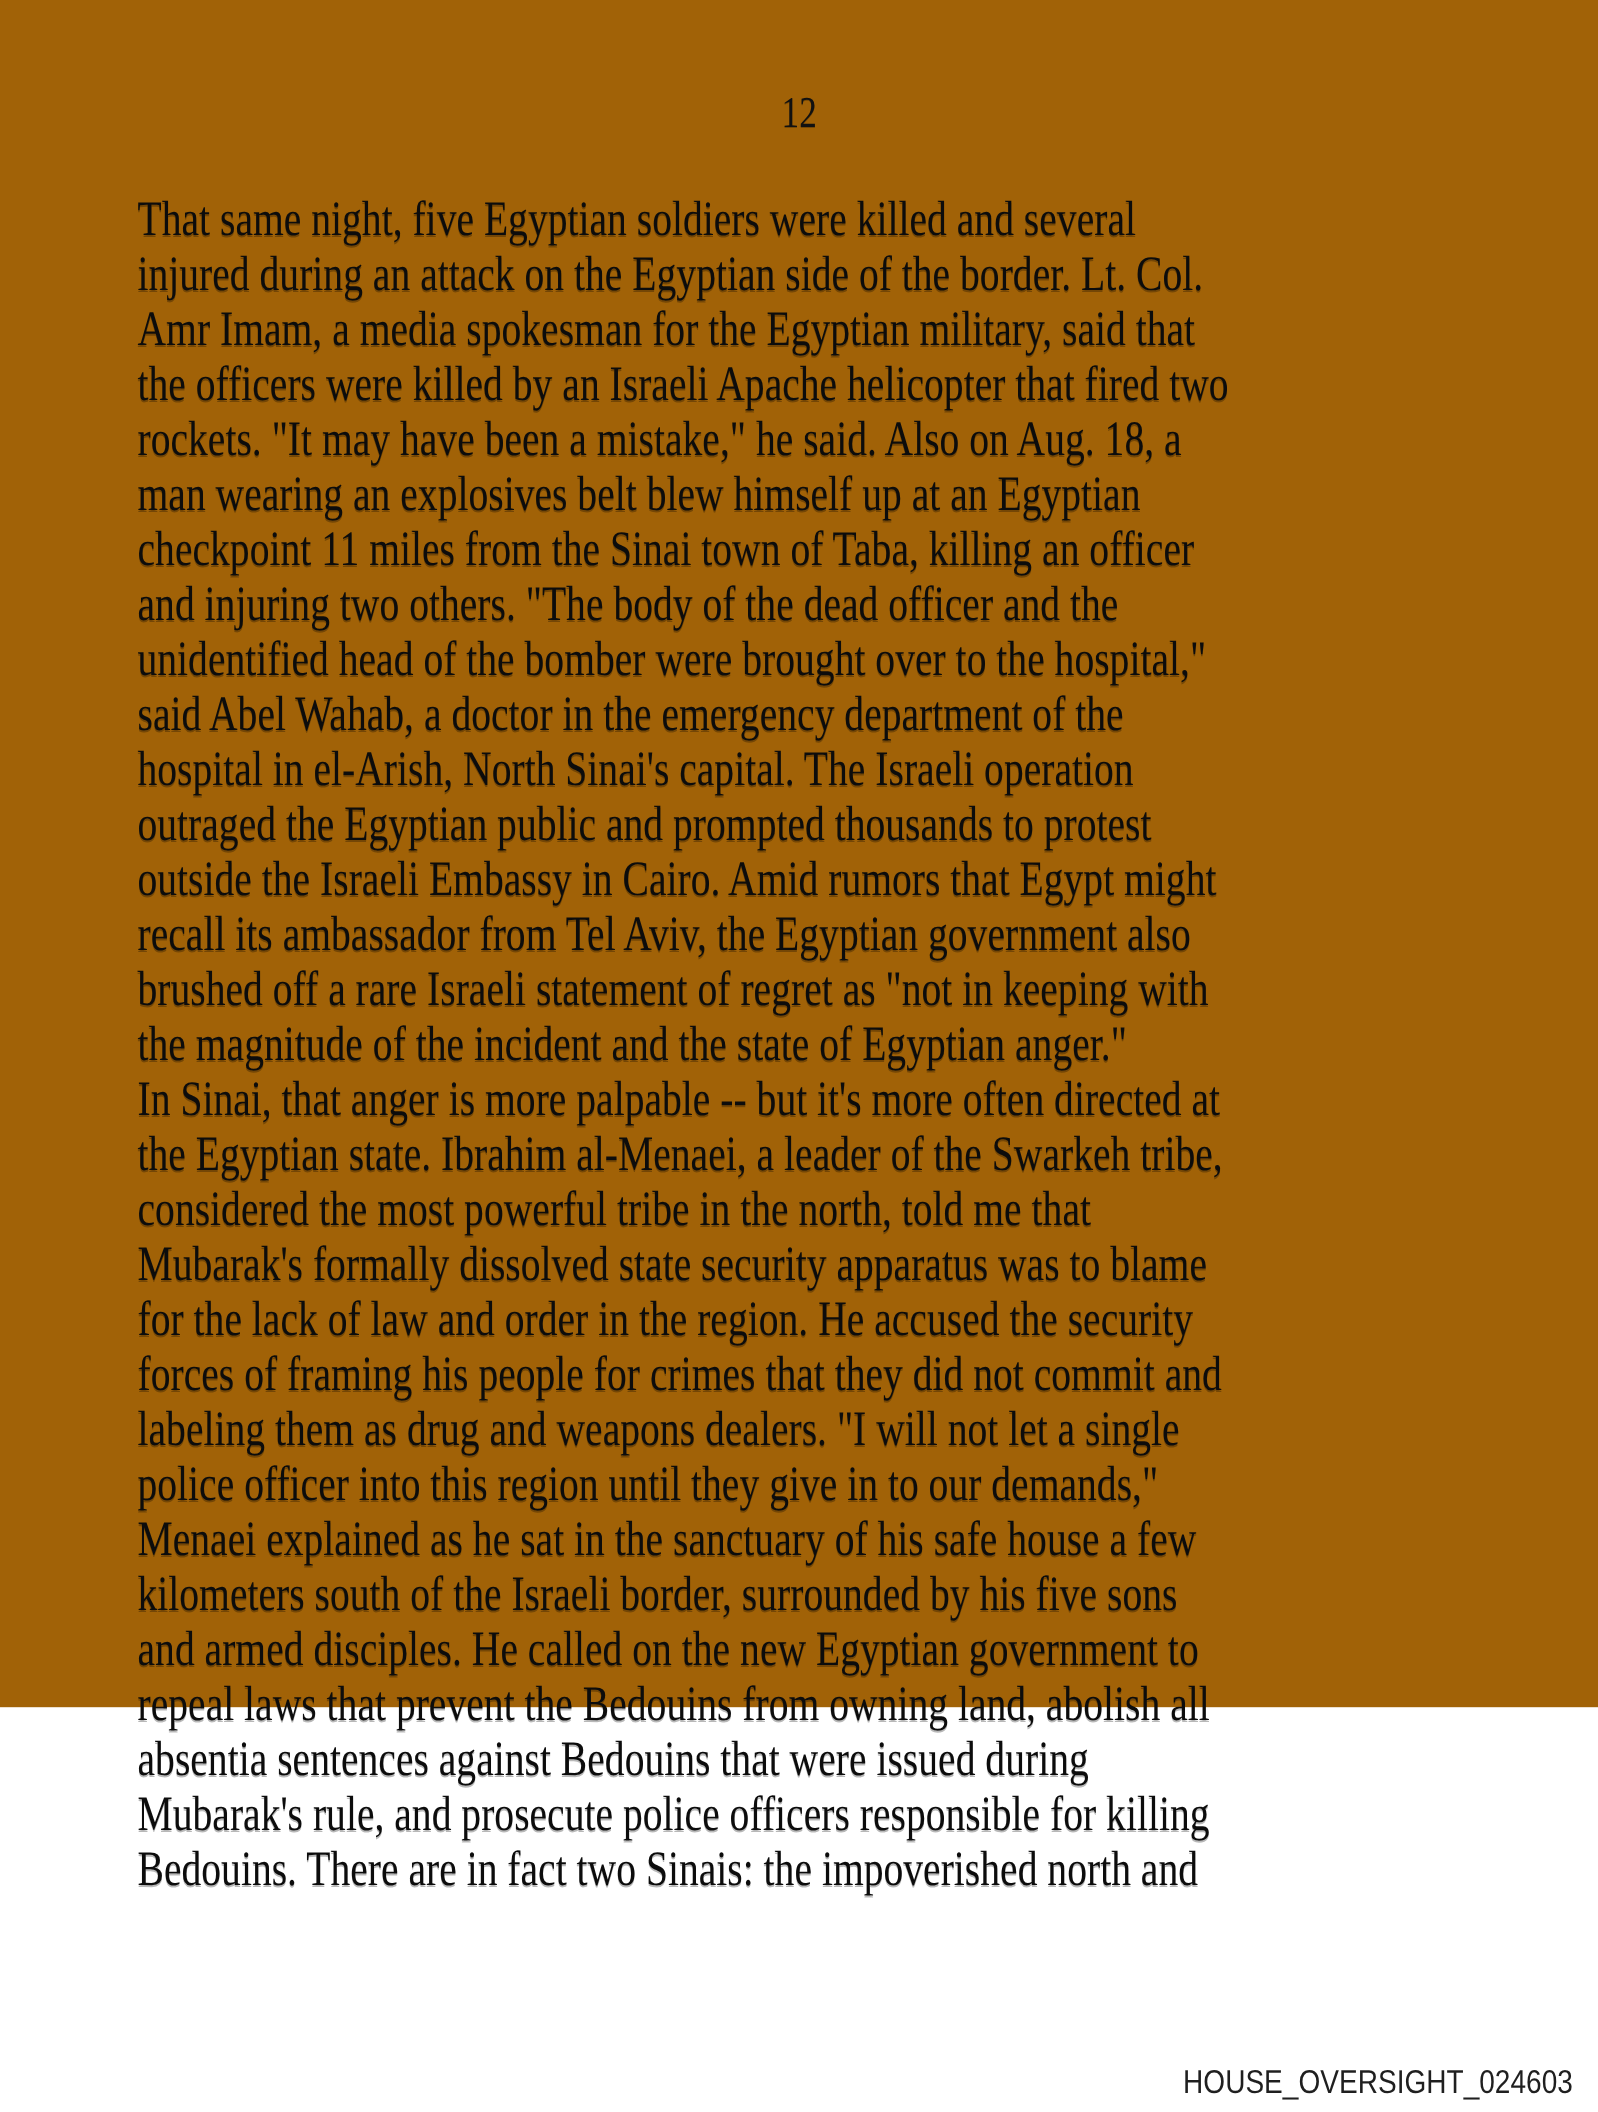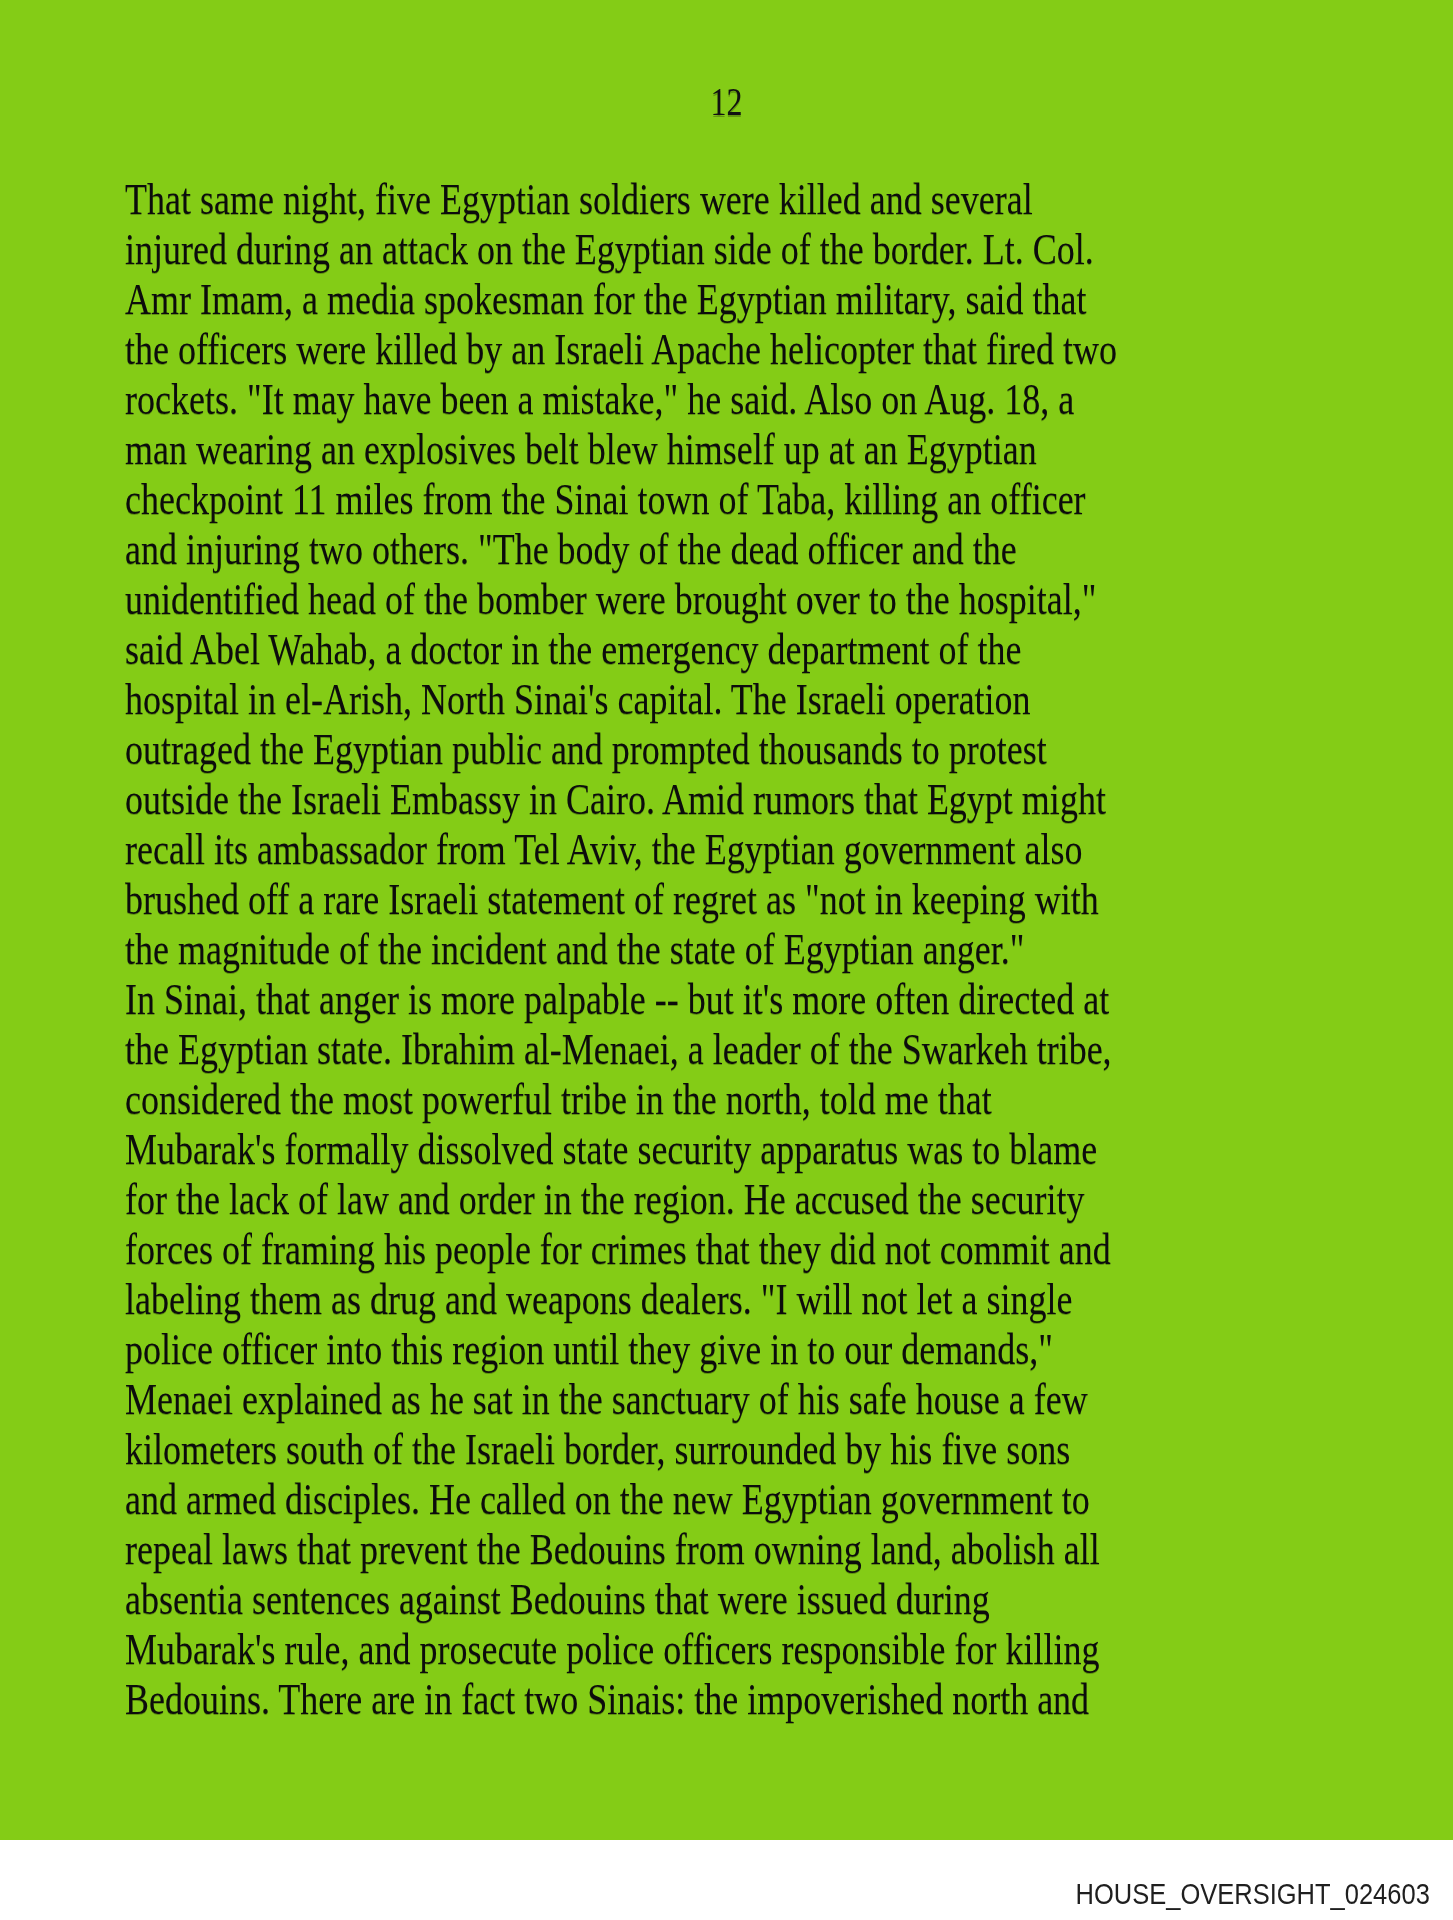--- a/index.html
+++ b/index.html
@@ -10,22 +10,22 @@
   body {
     width: 1453px;
     height: 1920px;
     position: relative;
     overflow: hidden;
   }
   .page {
     position: absolute;
     left: 0; top: 0;
     width: 1453px;
-    height: 1840px;
-    background: #84cc16;
+    height: 1552px;
+    background: #a16207;
   }
   .page-number {
     position: absolute;
     top: 79px;
     left: 0;
     width: 1453px;
     text-align: center;
     font-family: "Liberation Serif", "DejaVu Serif", serif;
     font-size: 32px;
     line-height: 36px;

